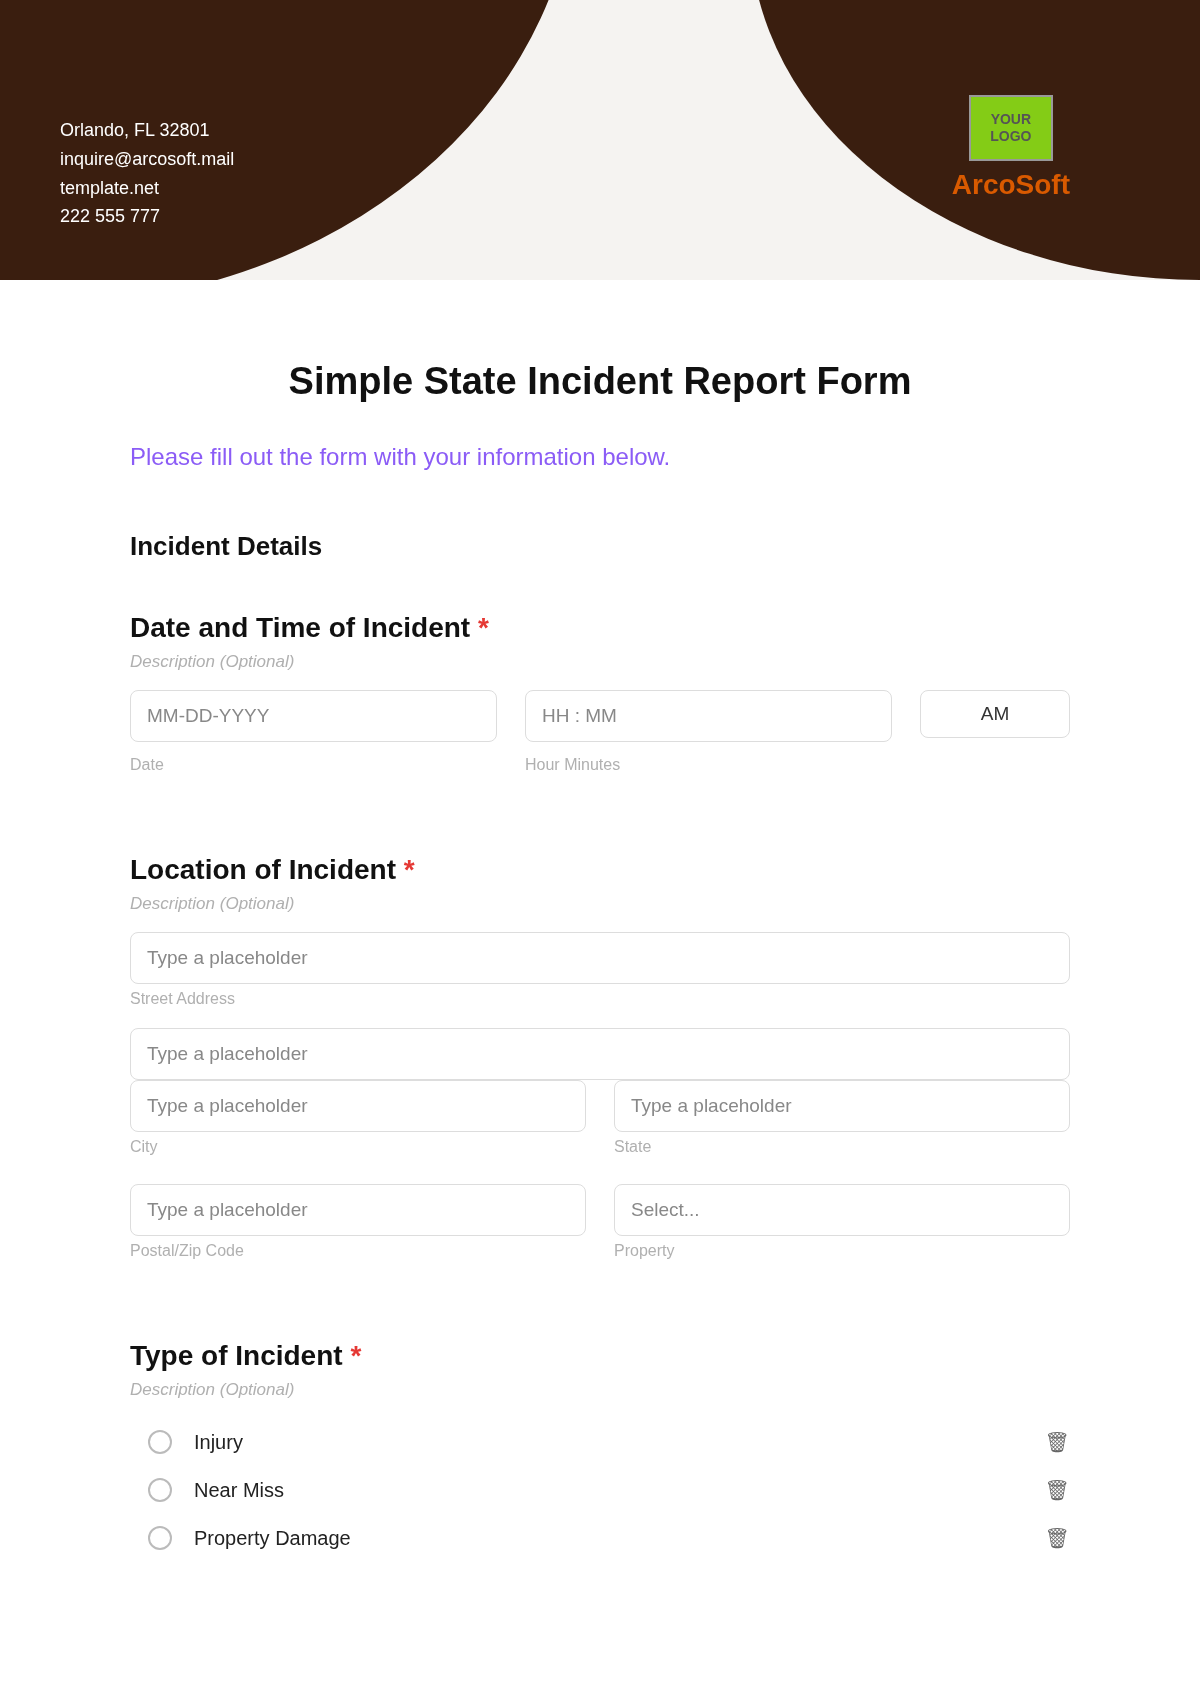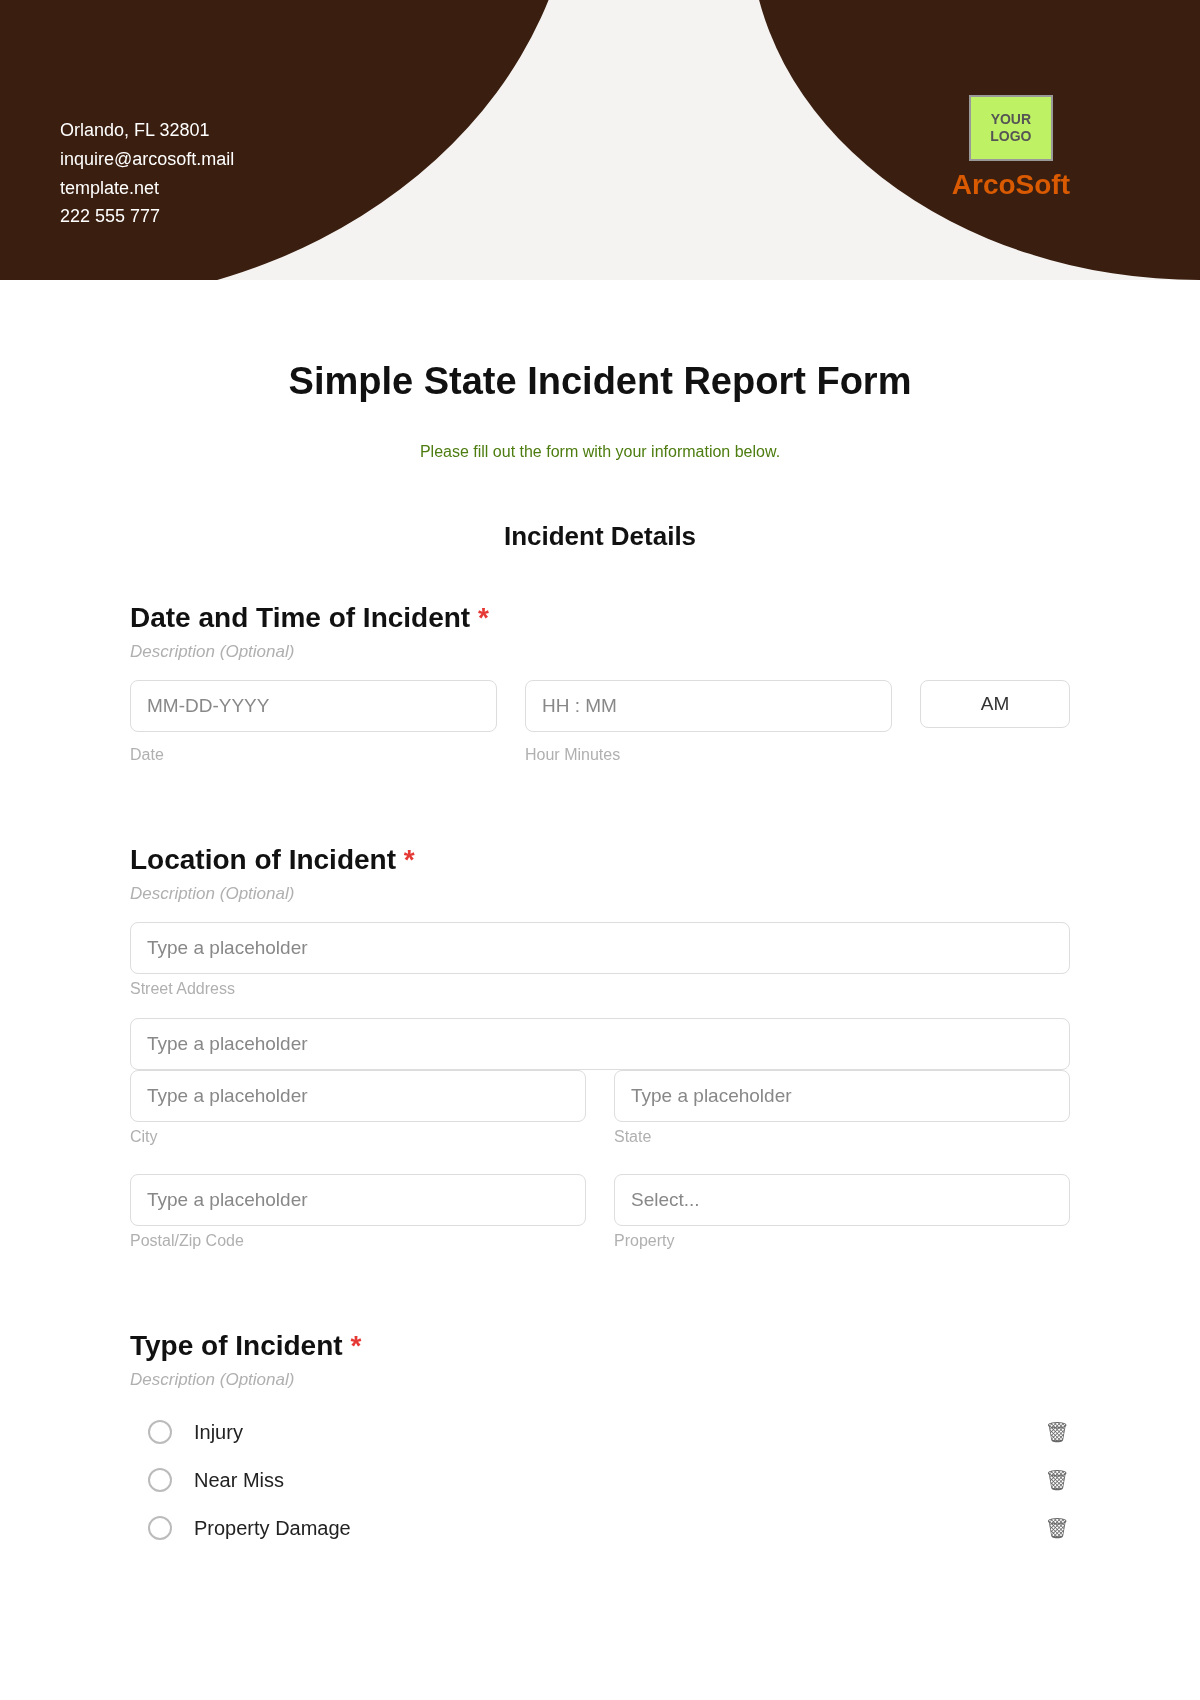--- a/index.html
+++ b/index.html
@@ -62,40 +62,40 @@
   }
   .logo-area {
     position: absolute;
     top: 95px; right: 130px;
     text-align: center;
     z-index: 5;
   }
   .logo-box {
     width: 84px; height: 66px;
     border: 2px solid #999;
-    background: #bef264;
+    background: #84cc16;
     display: flex;
     align-items: center;
     justify-content: center;
     font-size: 14px;
     font-weight: bold;
     color: #555;
     line-height: 1.2;
     margin: 0 auto 8px;
   }
   .brand {
     color: #d95a00;
     font-size: 28px;
     font-weight: bold;
   }
   
   .content { padding: 80px 130px 40px; }
   .title { font-size: 38px; font-weight: bold; text-align: center; margin-bottom: 40px; color: #111; }
-  .subtitle { text-align: center; font-size: 16px; color: #4d7c0f; margin-bottom: 60px; }
-  .section-title { font-size: 26px; font-weight: bold; color: #111; margin-bottom: 50px; text-align: center; }
+  .subtitle { text-align: left; font-size: 24px; color: #8b5cf6; margin-bottom: 60px; }
+  .section-title { font-size: 26px; font-weight: bold; color: #111; margin-bottom: 50px; }
   
   .field-group { margin-bottom: 60px; }
   .field-label { font-size: 28px; font-weight: bold; color: #111; margin-bottom: 8px; }
   .req { color: #e53935; }
   .desc { color: #b0b0b0; font-style: italic; font-size: 17px; margin-bottom: 18px; }
   
   .row { display: flex; gap: 28px; margin-bottom: 8px; }
   .col { flex: 1; }
   .col-narrow { flex: 0 0 150px; }
   

